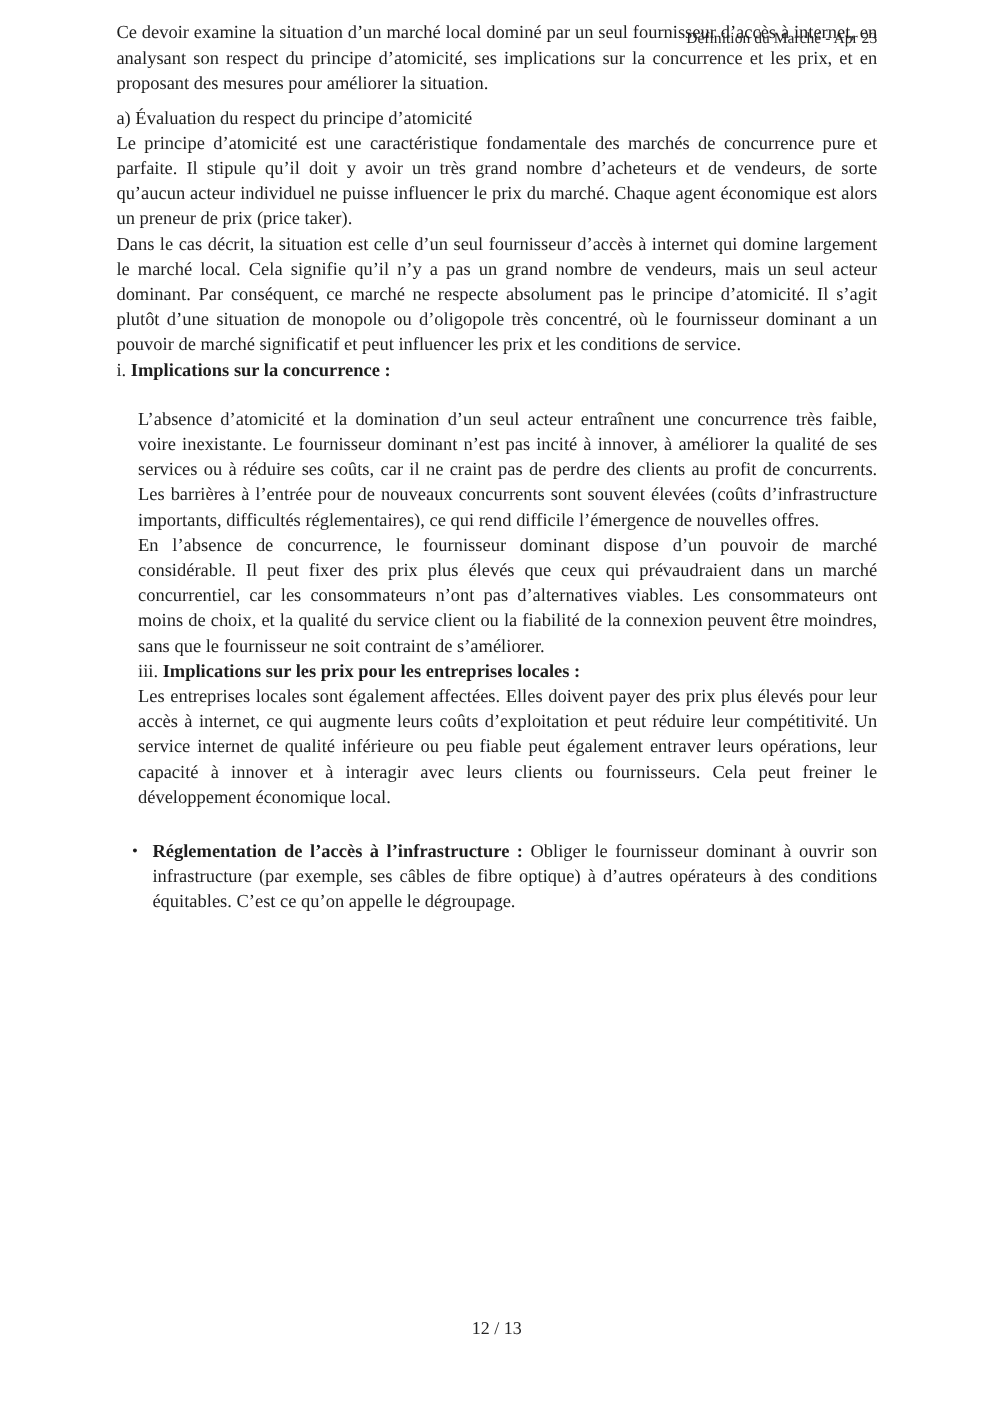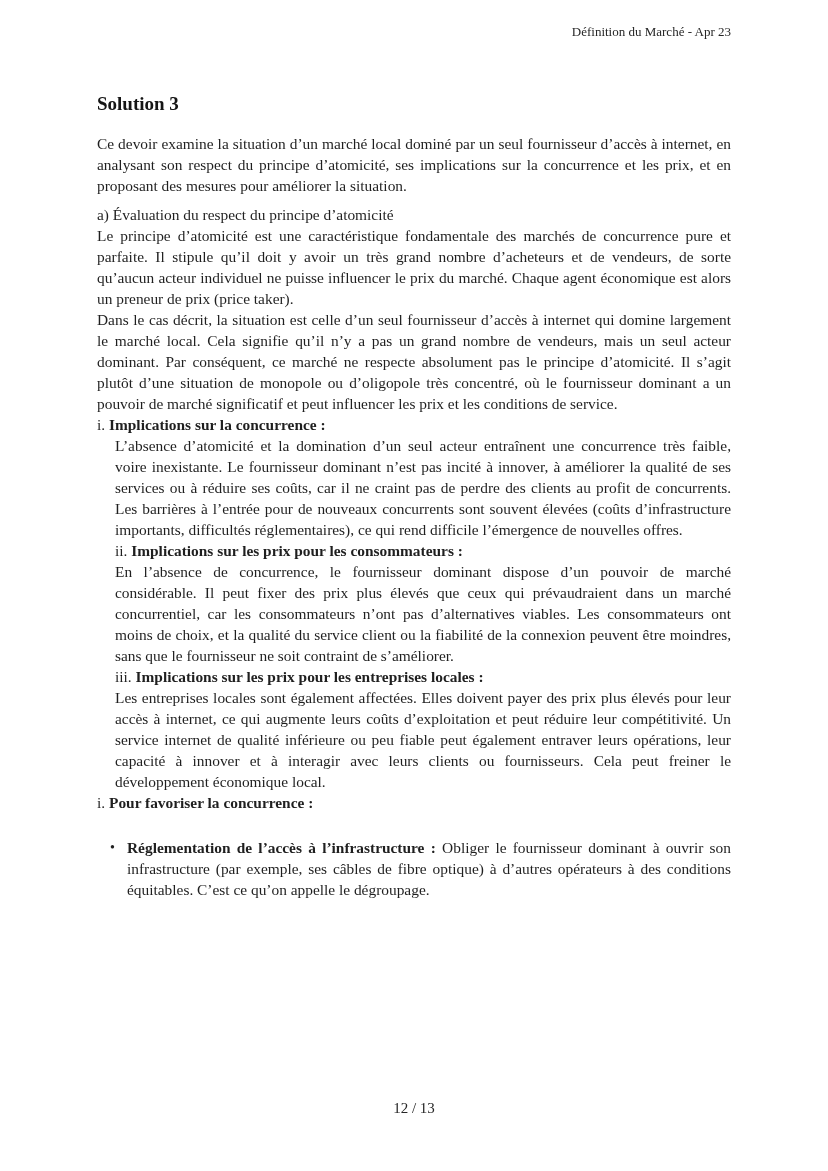--- a/index.html
+++ b/index.html
@@ -41,20 +41,21 @@
     font-size: 15.4px;
     line-height: 21px;
     text-align: justify;
     margin: 0;
   }
   .mt-intro { margin-top: 17px; }
   .mt-small { margin-top: 8px; }
   .mt-large { margin-top: 20px; }
   .indent-block {
     margin-left: 18px;
+    margin-top: 20px;
   }
   .bold { font-weight: bold; }
   .bullet-item {
     position: relative;
     padding-left: 30px;
     margin-top: 24px;
   }
   .bullet-glyph {
     position: absolute;
     left: 13px;
@@ -73,39 +74,36 @@
 </style>
 </head>
 <body>
 
 <div class="page-header">
   <span>Définition du Marché - Apr 23</span>
 </div>
 
 <div class="content">
 
-  <div class="doc-title">Solution 3</div>
 
   <p class="para mt-intro">Ce devoir examine la situation d’un marché local dominé par un seul fournisseur d’accès à internet, en analysant son respect du principe d’atomicité, ses implications sur la concurrence et les prix, et en proposant des mesures pour améliorer la situation.</p>
 
   <p class="para mt-small">a) Évaluation du respect du principe d’atomicité</p>
   <p class="para">Le principe d’atomicité est une caractéristique fondamentale des marchés de concurrence pure et parfaite. Il stipule qu’il doit y avoir un très grand nombre d’acheteurs et de vendeurs, de sorte qu’aucun acteur individuel ne puisse influencer le prix du marché. Chaque agent économique est alors un preneur de prix (price taker).</p>
   <p class="para">Dans le cas décrit, la situation est celle d’un seul fournisseur d’accès à internet qui domine largement le marché local. Cela signifie qu’il n’y a pas un grand nombre de vendeurs, mais un seul acteur dominant. Par conséquent, ce marché ne respecte absolument pas le principe d’atomicité. Il s’agit plutôt d’une situation de monopole ou d’oligopole très concentré, où le fournisseur dominant a un pouvoir de marché significatif et peut influencer les prix et les conditions de service.</p>
 
   <p class="para"><span>i. </span><span class="bold">Implications sur la concurrence :</span></p>
 
   <div class="indent-block">
     <p class="para">L’absence d’atomicité et la domination d’un seul acteur entraînent une concurrence très faible, voire inexistante. Le fournisseur dominant n’est pas incité à innover, à améliorer la qualité de ses services ou à réduire ses coûts, car il ne craint pas de perdre des clients au profit de concurrents. Les barrières à l’entrée pour de nouveaux concurrents sont souvent élevées (coûts d’infrastructure importants, difficultés réglementaires), ce qui rend difficile l’émergence de nouvelles offres.</p>
-    <p class="para"><span>ii. </span><span class="bold">Implications sur les prix pour les consommateurs :</span></p>
     <p class="para">En l’absence de concurrence, le fournisseur dominant dispose d’un pouvoir de marché considérable. Il peut fixer des prix plus élevés que ceux qui prévaudraient dans un marché concurrentiel, car les consommateurs n’ont pas d’alternatives viables. Les consommateurs ont moins de choix, et la qualité du service client ou la fiabilité de la connexion peuvent être moindres, sans que le fournisseur ne soit contraint de s’améliorer.</p>
     <p class="para"><span>iii. </span><span class="bold">Implications sur les prix pour les entreprises locales :</span></p>
     <p class="para">Les entreprises locales sont également affectées. Elles doivent payer des prix plus élevés pour leur accès à internet, ce qui augmente leurs coûts d’exploitation et peut réduire leur compétitivité. Un service internet de qualité inférieure ou peu fiable peut également entraver leurs opérations, leur capacité à innover et à interagir avec leurs clients ou fournisseurs. Cela peut freiner le développement économique local.</p>
   </div>
 
-  <p class="para"><span>i. </span><span class="bold">Pour favoriser la concurrence :</span></p>
 
   <div class="para bullet-item">
     <span class="bullet-glyph">•</span><span class="bold">Réglementation de l’accès à l’infrastructure :</span><span> Obliger le fournisseur dominant à ouvrir son infrastructure (par exemple, ses câbles de fibre optique) à d’autres opérateurs à des conditions équitables. C’est ce qu’on appelle le dégroupage.</span>
   </div>
 
 </div>
 
 <div class="page-footer">
   <span>12 / 13</span>
 </div>

